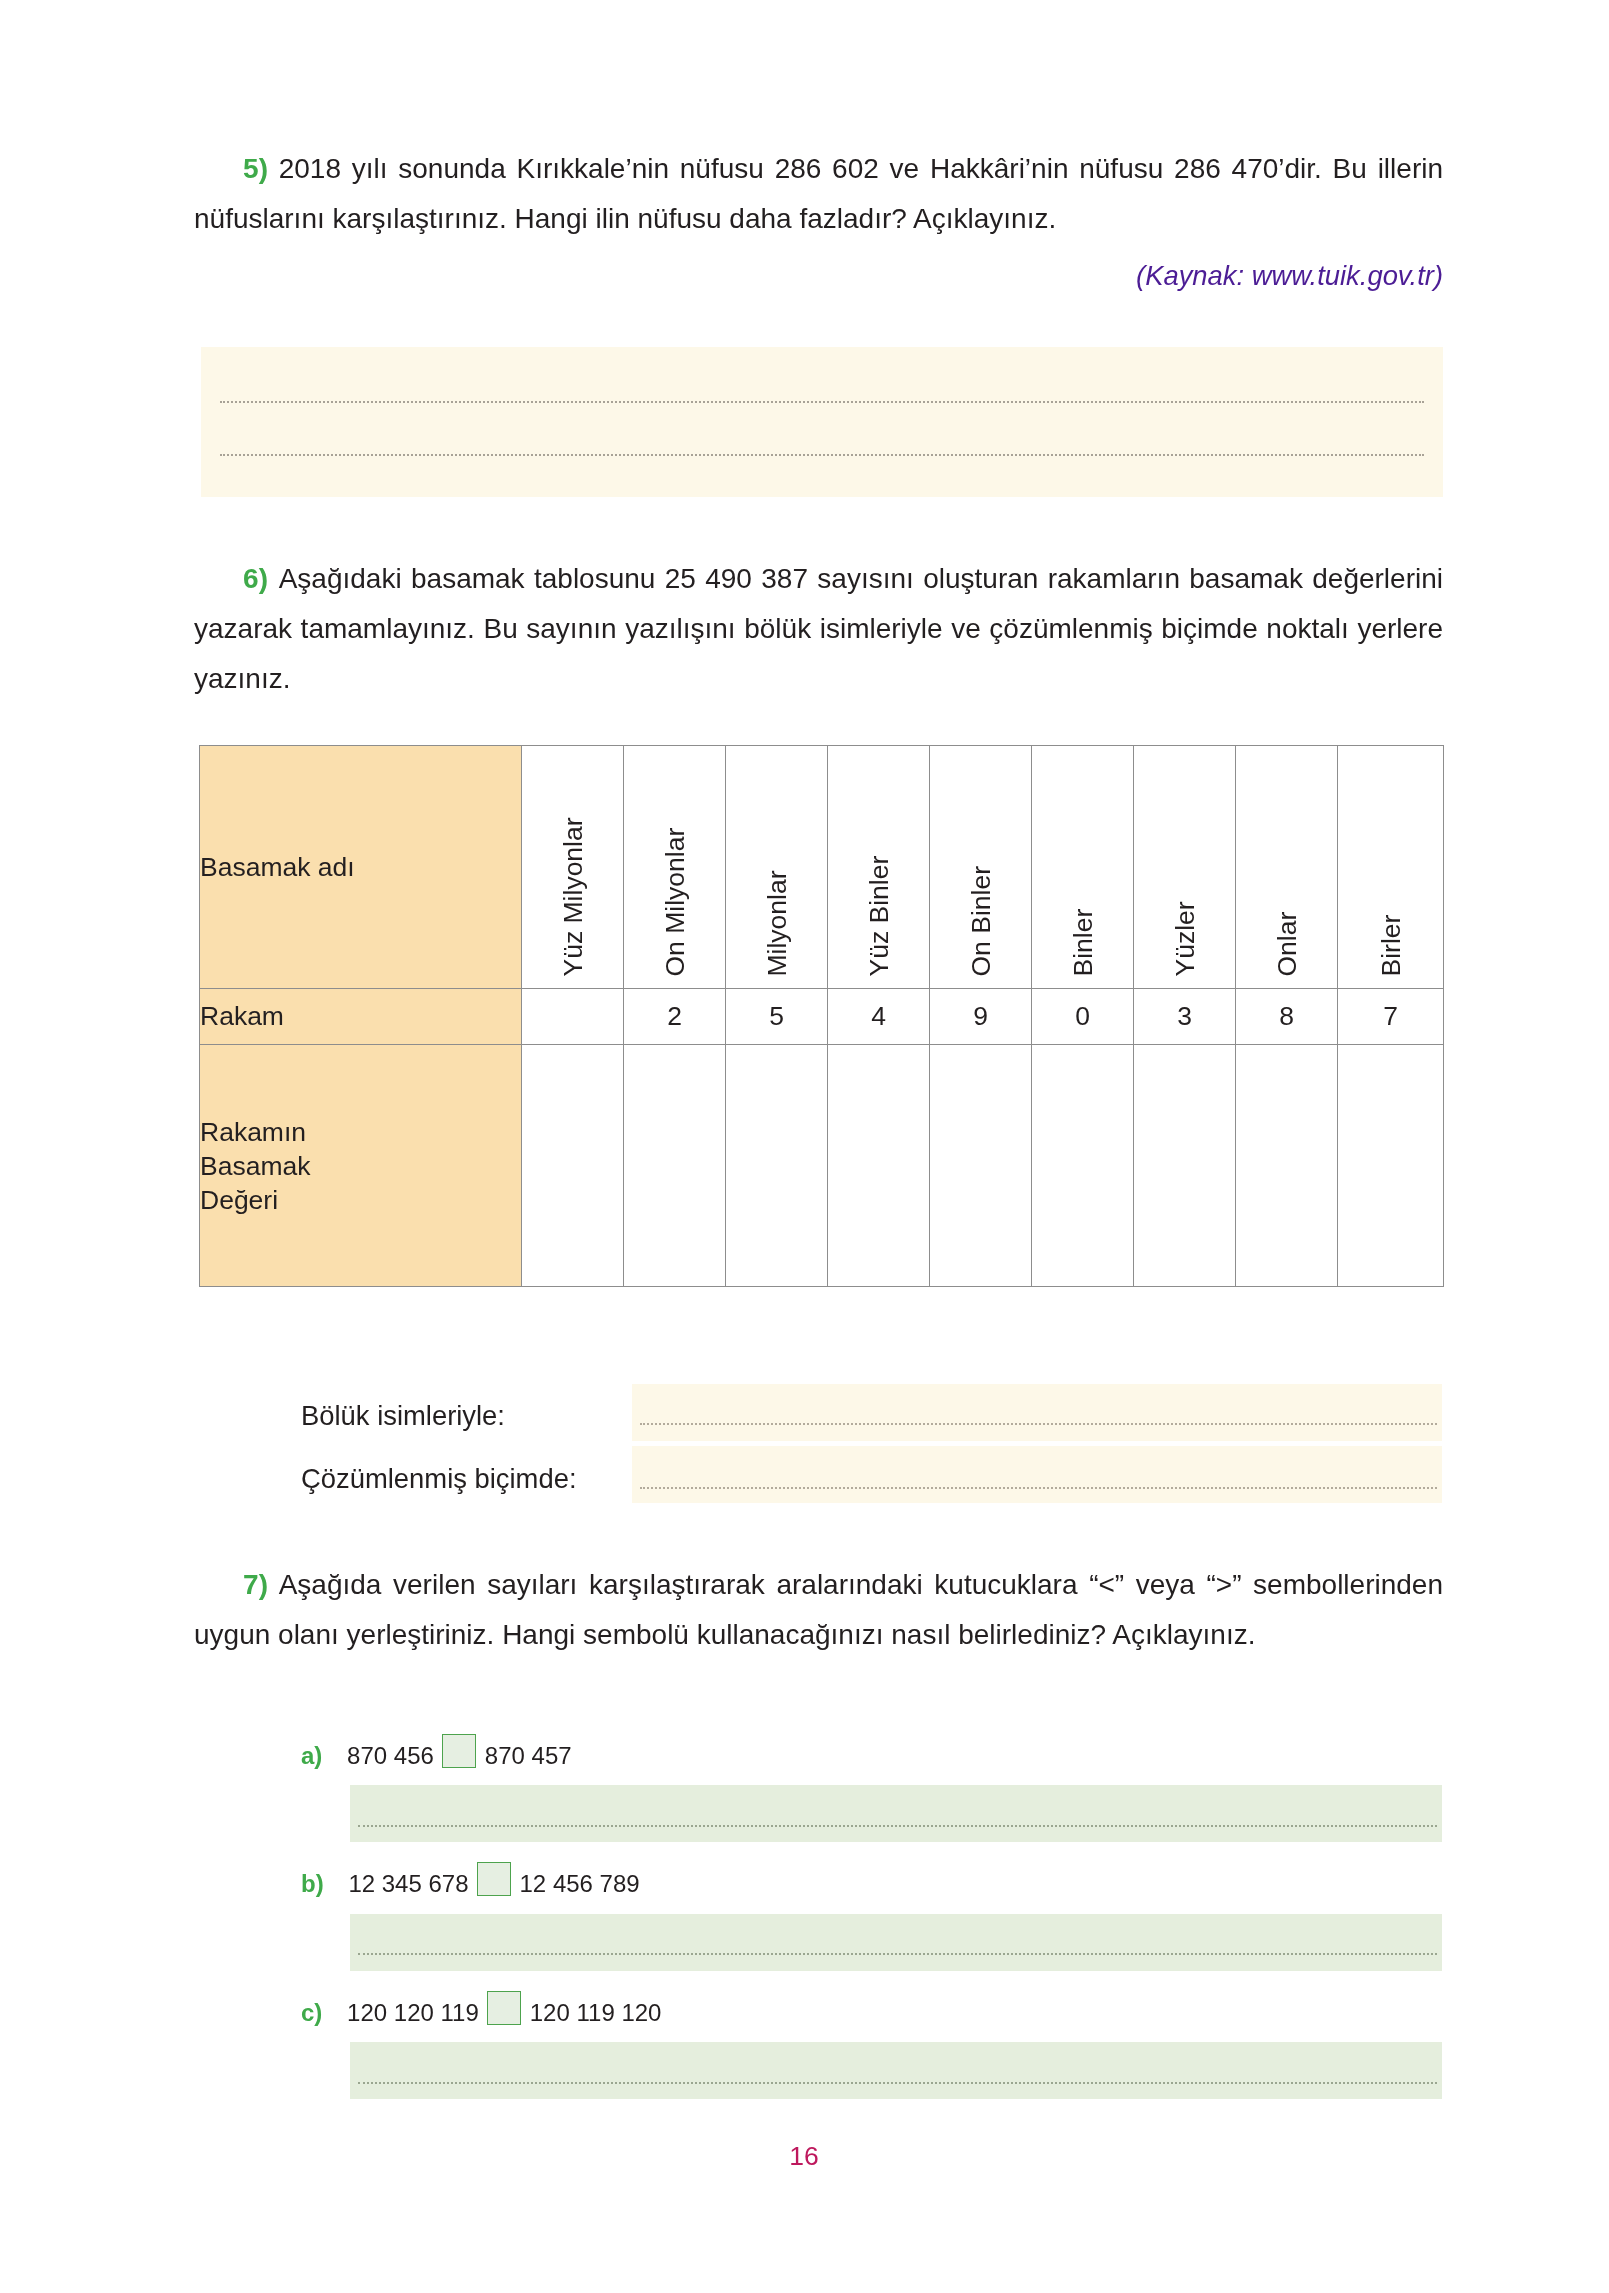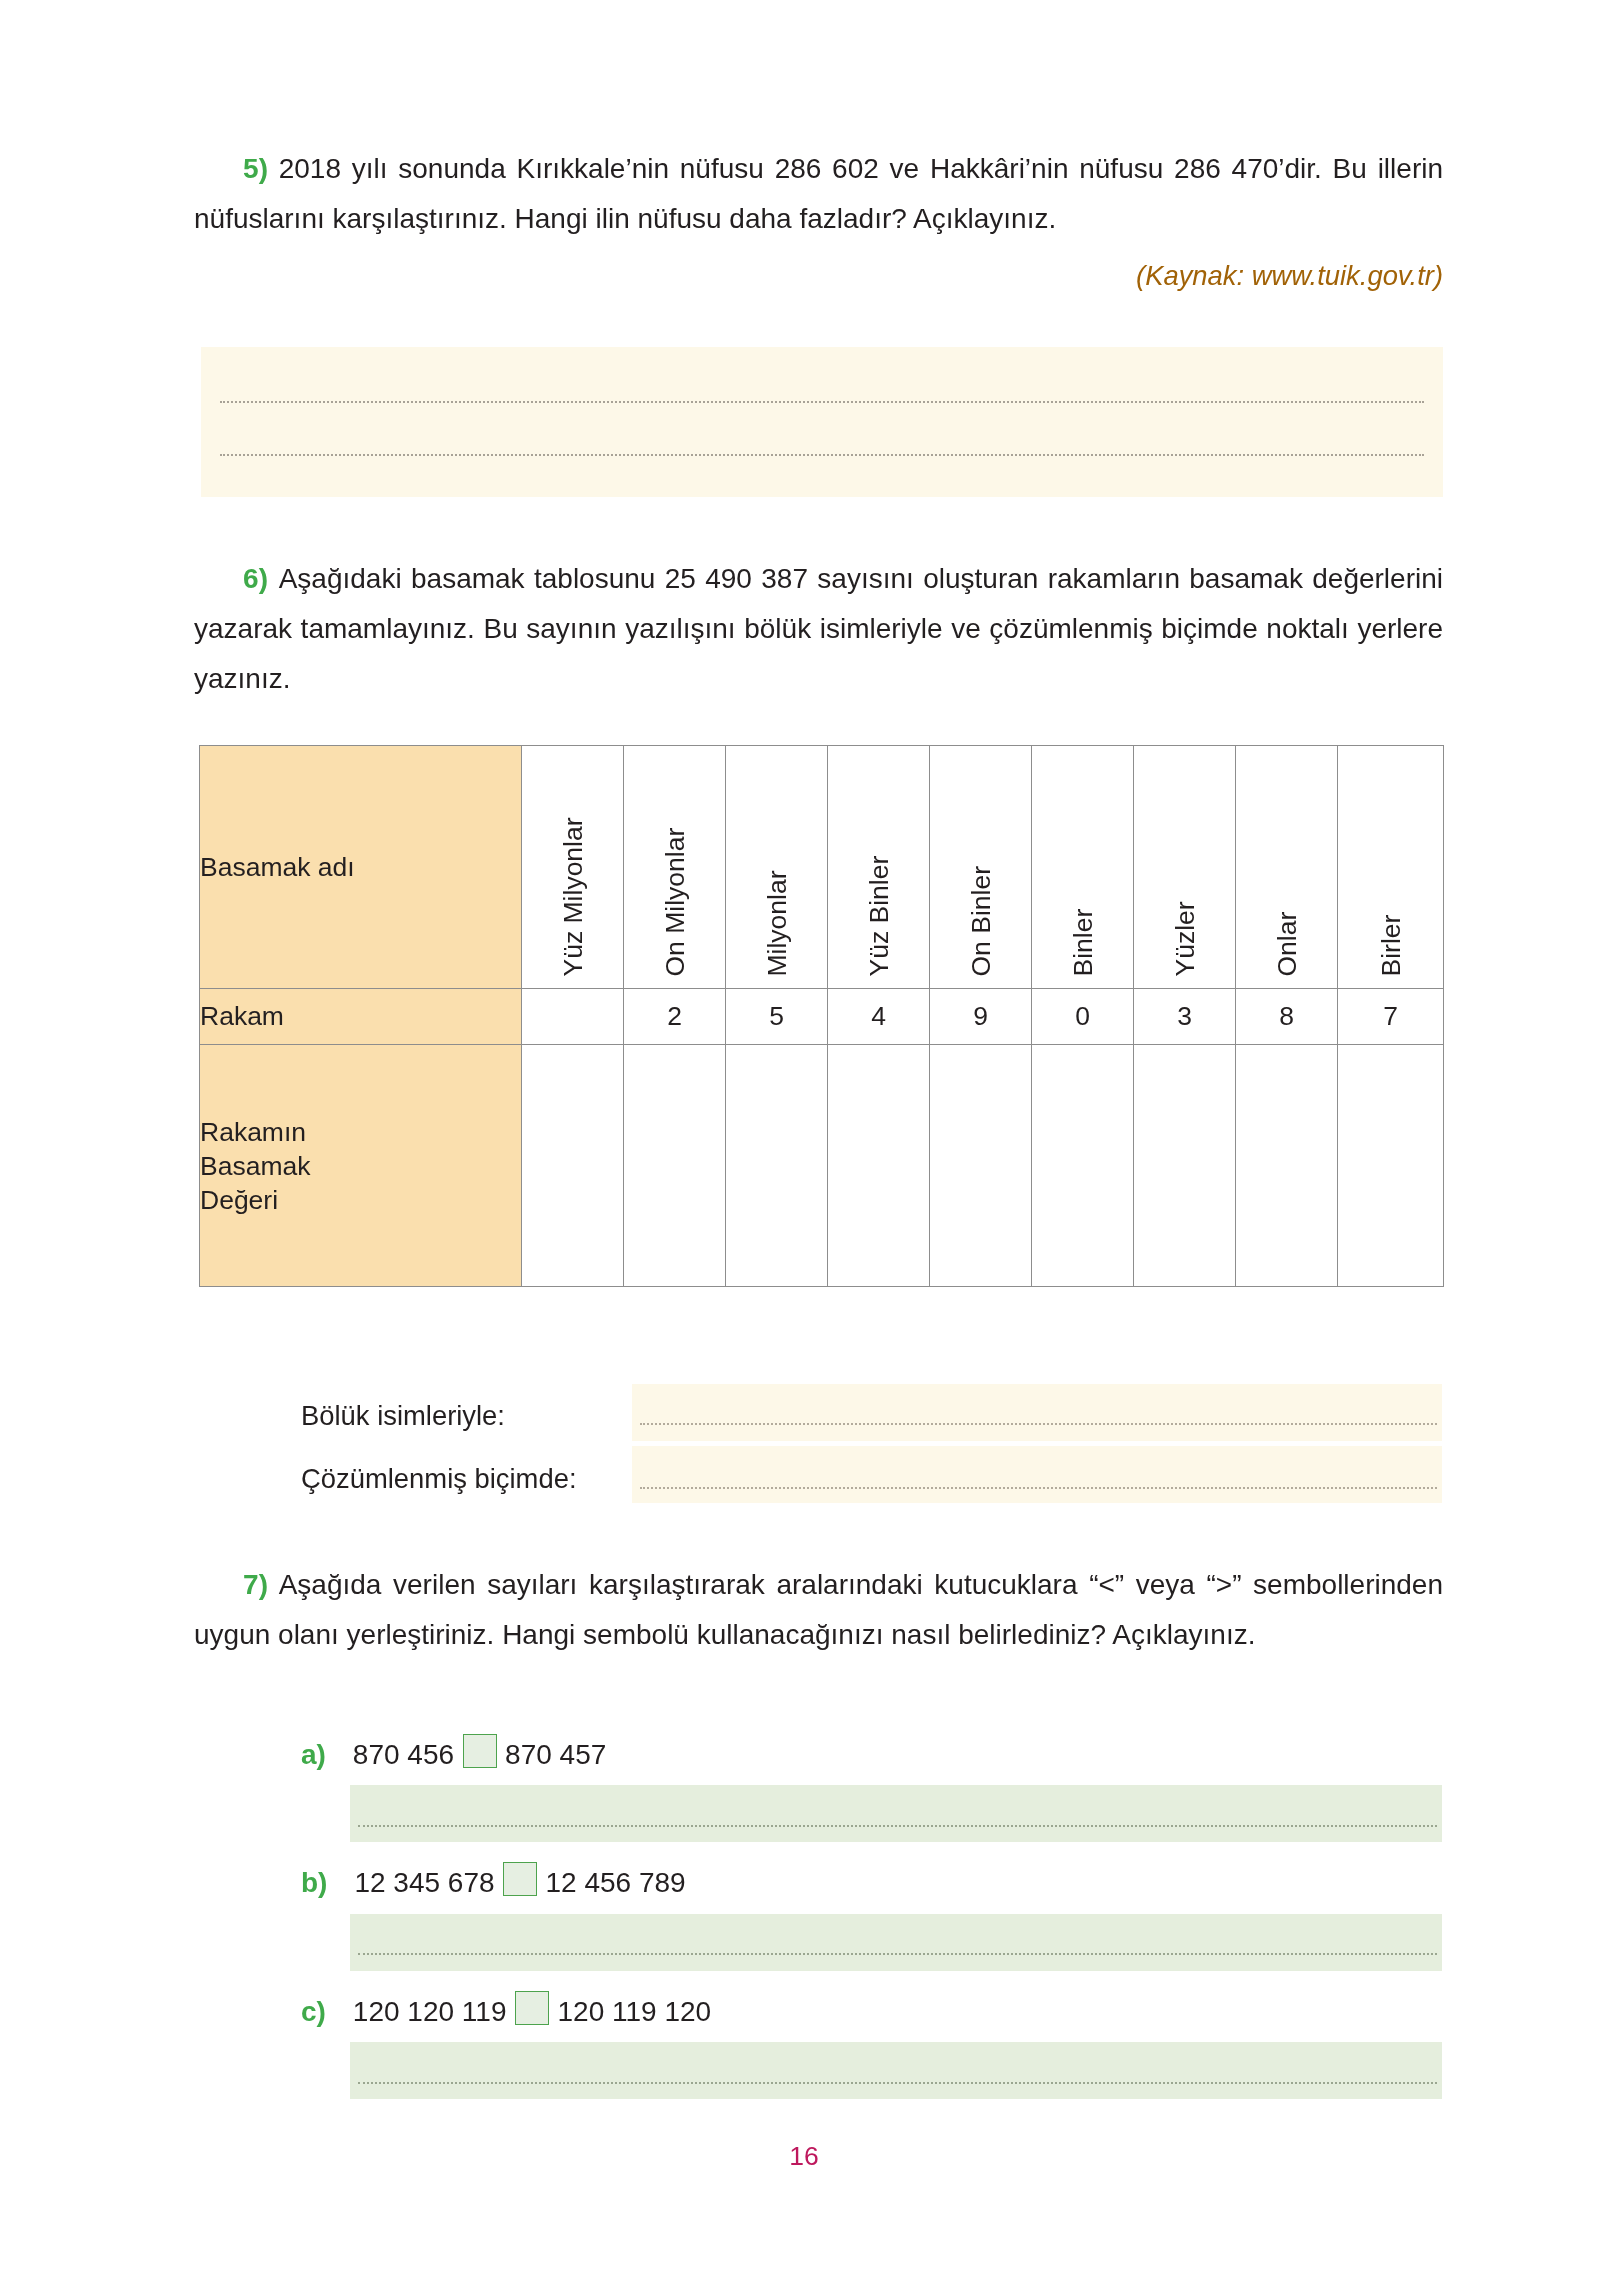--- a/index.html
+++ b/index.html
@@ -37,21 +37,21 @@
     font-weight: bold;
     letter-spacing: 0.2px;
   }
   .qnum-gap { display: inline-block; width: 10.4px; }
 
   
   .source {
     position: absolute;
     font-style: italic;
     font-size: 27.4px;
-    color: #a16207;
+    color: #4c1d95;
     text-align: right;
   }
 
   
   .cream-panel {
     position: absolute;
     background: #fdf8e8;
   }
   .dotline {
     position: absolute;
@@ -125,21 +125,21 @@
   .filllabel {
     position: absolute;
     font-size: 27.4px;
     color: #231f20;
     white-space: nowrap;
   }
 
   
   .subitem {
     position: absolute;
-    font-size: 28px;
+    font-size: 24px;
     color: #231f20;
     white-space: nowrap;
   }
   .sublet {
     color: #3faa4a;
     font-weight: bold;
   }
   .cmpbox {
     display: inline-block;
     width: 32px;

